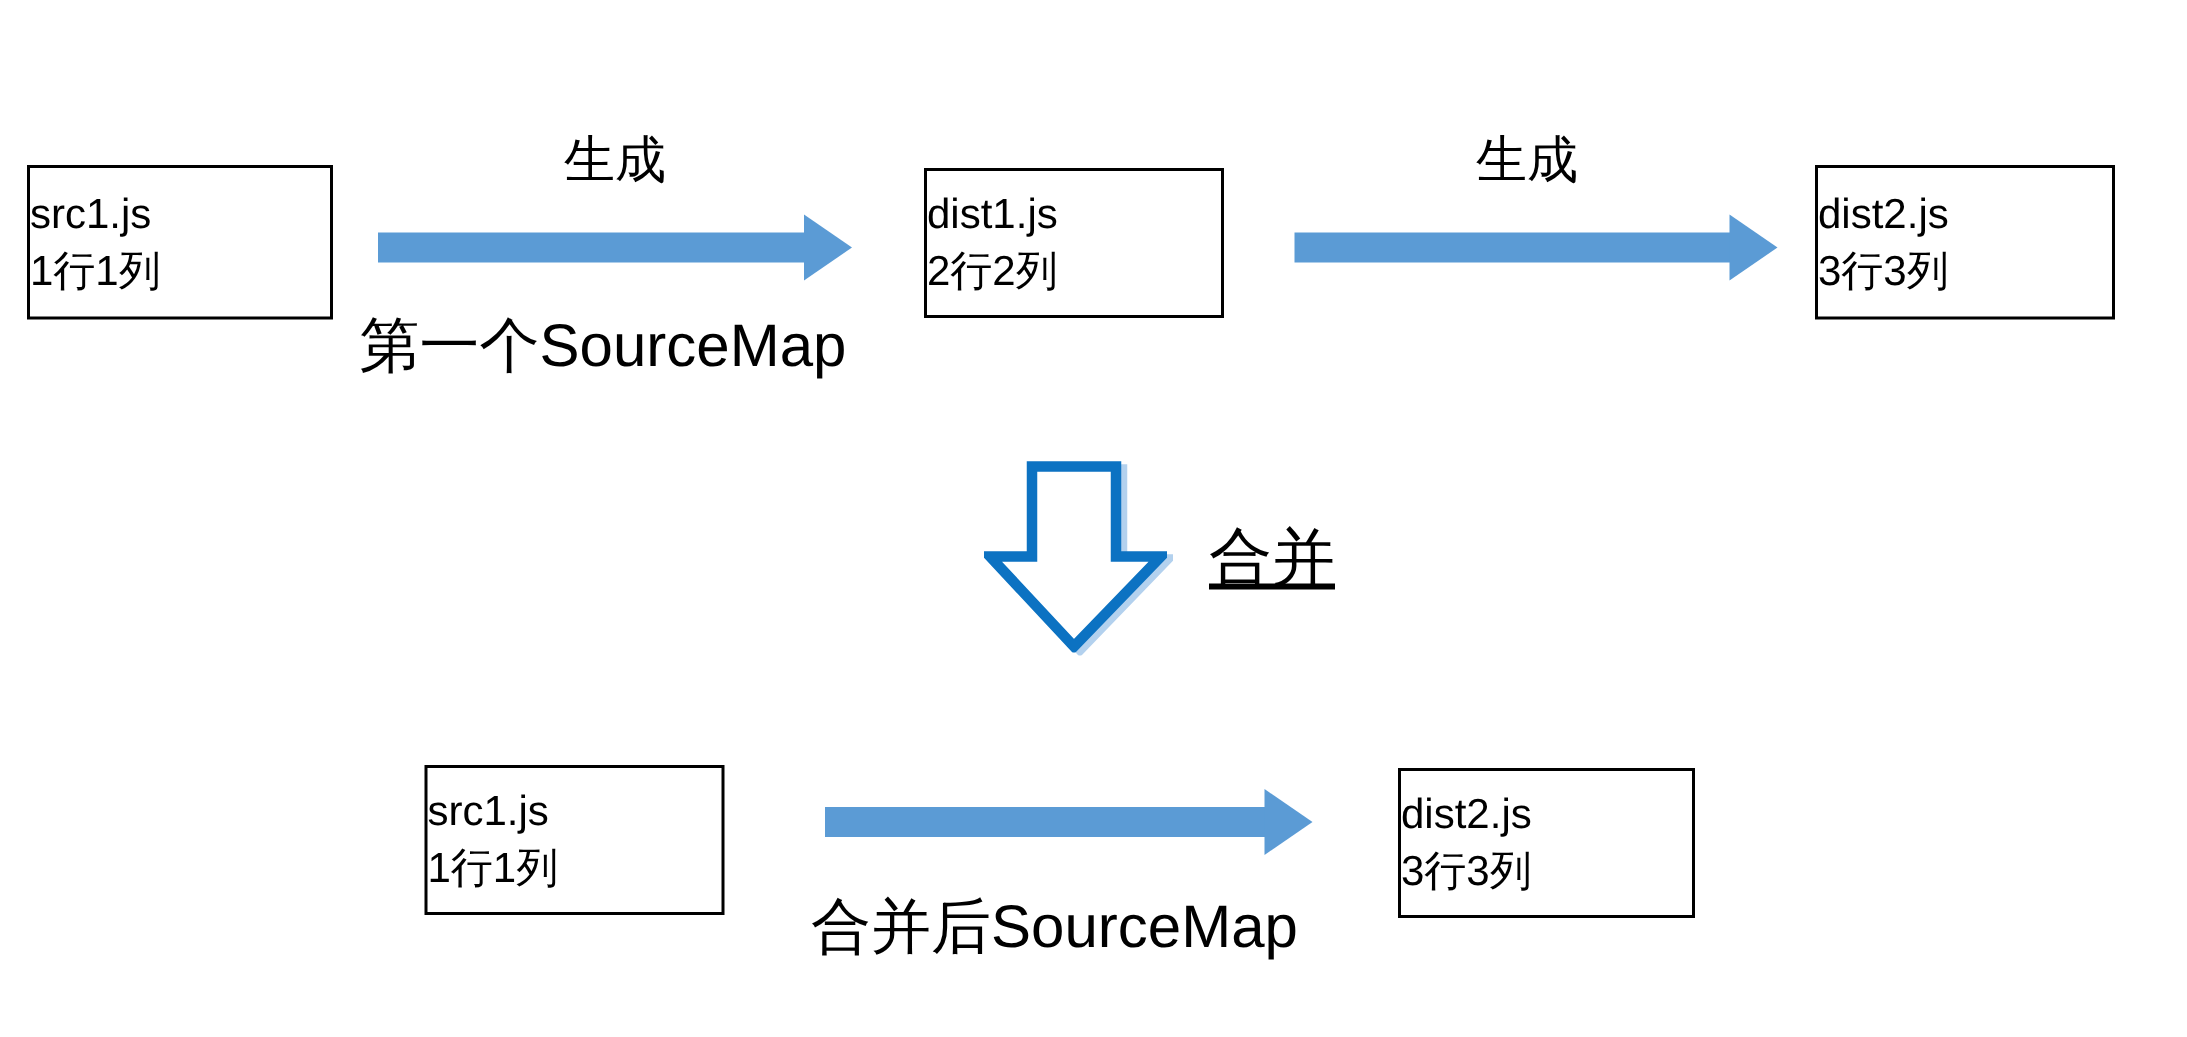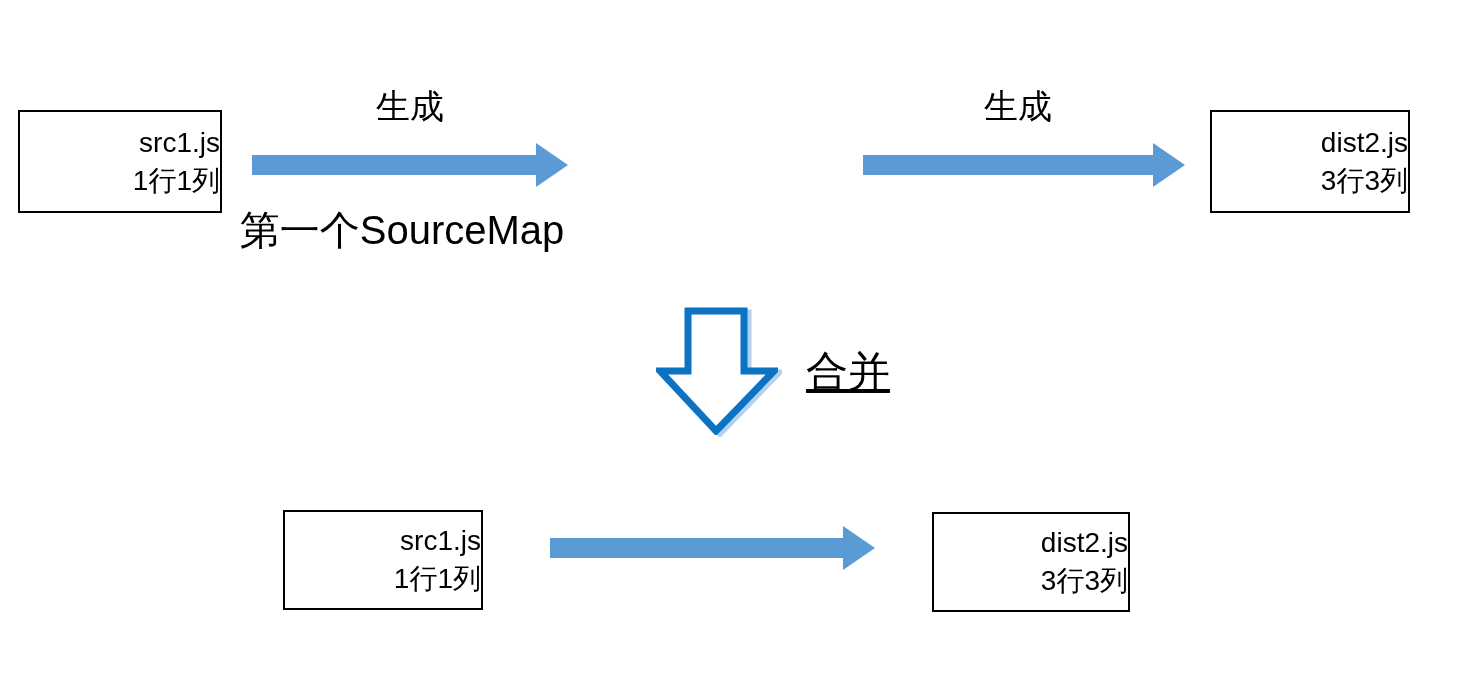--- a/index.html
+++ b/index.html
@@ -17,21 +17,21 @@
     color: #000000;
   }
   
   .node {
     position: absolute;
     box-sizing: border-box;
     border: 2px solid #000000;
     background: #ffffff;
     display: flex;
     flex-direction: column;
-    align-items: flex-end;
+    align-items: flex-start;
     justify-content: center;
     text-align: center;
     line-height: 1.35;
     font-size: 28px;
   }
   
   .harrow { position: absolute; height: 44px; }
   .harrow .shaft {
     position: absolute;
     left: 0; right: 30px;
@@ -72,20 +72,24 @@
 
   <div class="lbl centered" style="left:410px; top:84px; font-size:34px;">生成</div>
 
   <div class="harrow" style="left:252px; top:143px; width:316px;">
     <span class="shaft"></span>
     <span class="head"></span>
   </div>
 
   <div class="lbl centered" style="left:402px; top:203px;">第一个SourceMap</div>
 
+  <div class="node" style="left:616px; top:112px; width:200px; height:100px;">
+    <div>dist1.js</div>
+    <div>2行2列</div>
+  </div>
 
   <div class="lbl centered" style="left:1018px; top:84px; font-size:34px;">生成</div>
 
   <div class="harrow" style="left:863px; top:143px; width:322px;">
     <span class="shaft"></span>
     <span class="head"></span>
   </div>
 
 
   <div class="node" style="left:1210px; top:110px; width:200px; height:103px;">
@@ -102,19 +106,20 @@
   <div class="node" style="left:283px; top:510px; width:200px; height:100px;">
     <div>src1.js</div>
     <div>1行1列</div>
   </div>
 
   <div class="harrow" style="left:550px; top:526px; width:325px;">
     <span class="shaft"></span>
     <span class="head"></span>
   </div>
 
+  <div class="lbl centered" style="left:703px; top:590px;">合并后SourceMap</div>
 
   <div class="node" style="left:932px; top:512px; width:198px; height:100px;">
     <div>dist2.js</div>
     <div>3行3列</div>
   </div>
 
 </div>
 
 </body></html>

